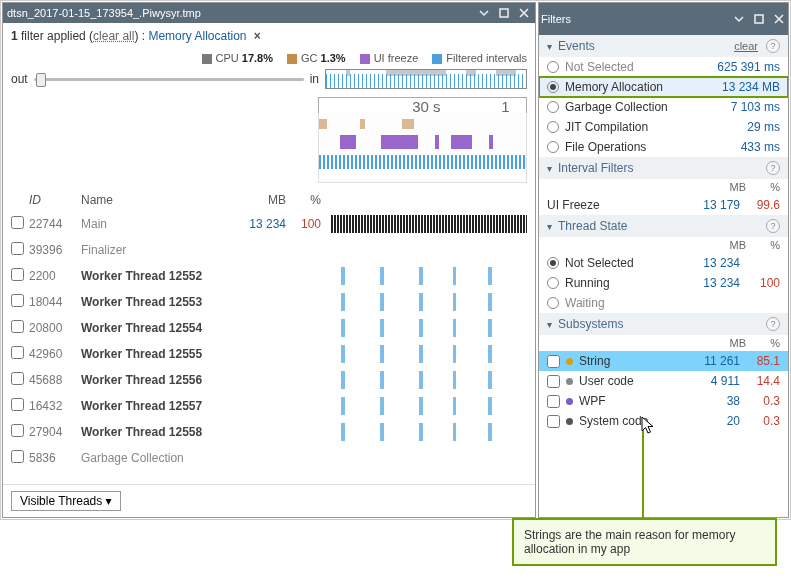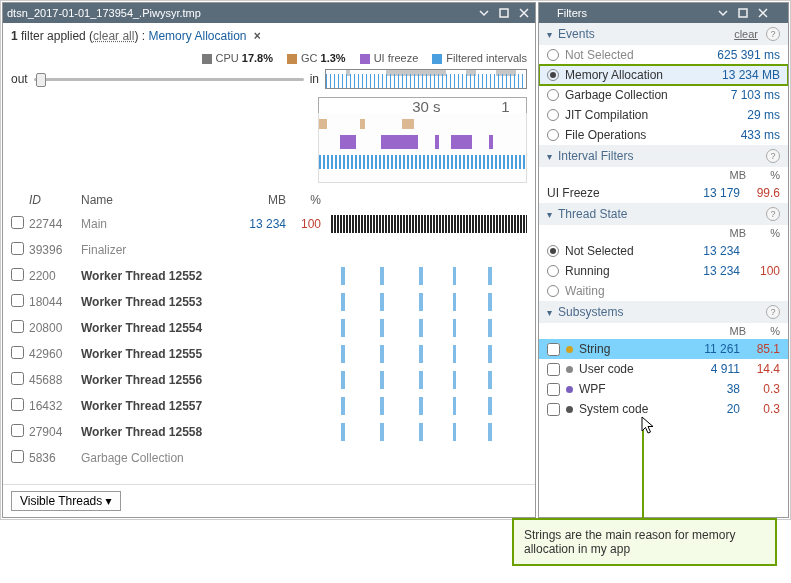--- a/index.html
+++ b/index.html
@@ -46,21 +46,21 @@
   .trow .nm{width:150px; color:#888;}
   .trow .nm.bold{font-weight:bold; color:#444;}
   .trow .mb{width:55px; text-align:right; color:#1a5fa0;}
   .trow .pct{width:35px; text-align:right; color:#c04030;}
   .trow .sp{flex:1; height:18px; margin-left:10px;}
   .sp-full{background:repeating-linear-gradient(90deg,#222 0 2px,#fff 2px 3px);}
   .sp-blue{background:linear-gradient(90deg, transparent 0 5%, #4aa0de 5% 7%, transparent 7% 25%, #4aa0de 25% 27%, transparent 27% 45%, #4aa0de 45% 47%, transparent 47% 62%, #4aa0de 62% 64%, transparent 64% 80%, #4aa0de 80% 82%, transparent 82% 100%); opacity:.7;}
   .footer{padding:6px 8px; border-top:1px solid #ddd;}
   .btn{border:1px solid #999; background:#fdfdfd; padding:2px 8px; font-size:12px; cursor:pointer;}
   
-  .rhead{background:#5a6b7a; color:#fff; height:20px; display:flex; align-items:center; padding:0 18px; font-size:11px;}
+  .rhead{background:#5a6b7a; color:#fff; height:32px; display:flex; align-items:center; padding:0 2px; font-size:11px;}
   .rhead .grow{flex:1;}
   .section{display:flex; align-items:center; background:#eef1f4; height:22px; padding:0 8px; color:#4a6a8a; cursor:pointer;}
   .section .chev{margin-right:6px; font-size:10px;}
   .section .grow{flex:1;}
   .qmark{width:14px;height:14px;border:1px solid #aaa; border-radius:50%; font-size:9px; display:inline-flex; align-items:center; justify-content:center; color:#888; background:#f6f6f6;}
   .opt{display:flex; align-items:center; padding:3px 8px; gap:6px; font-size:12px;}
   .opt .lbl{flex:1; color:#333;}
   .opt.dim .lbl{color:#888;}
   .opt .val{width:70px; text-align:right; color:#1a5fa0;}
   .opt .pct{width:34px; text-align:right; color:#c04030;}
@@ -81,21 +81,21 @@
   .callout-line{position:absolute; left:642px; top:420px; width:2px; height:98px; background:#6ca000;}
   .clearlink{color:#666; text-decoration:underline; font-size:11px; margin-right:8px; cursor:pointer;}
 </style>
 </head>
 <body>
 
 <div class="wrap">
 
   <div class="panel left">
     <div class="titlebar">
-      <span>dtsn_2017-01-01_173954_.Piwysyr.tmp</span>
+      <span>dtsn_2017-01-15_173954_.Piwysyr.tmp</span>
       <span class="grow"></span>
       <span class="tb-icon">
           <svg width="10" height="10">
             <path d="M1 3l4 4 4-4"></path>
           </svg>
         </span>
       <span class="tb-icon">
           <svg width="10" height="10">
             <rect x="1" y="1" width="8" height="8"></rect>
           </svg>

